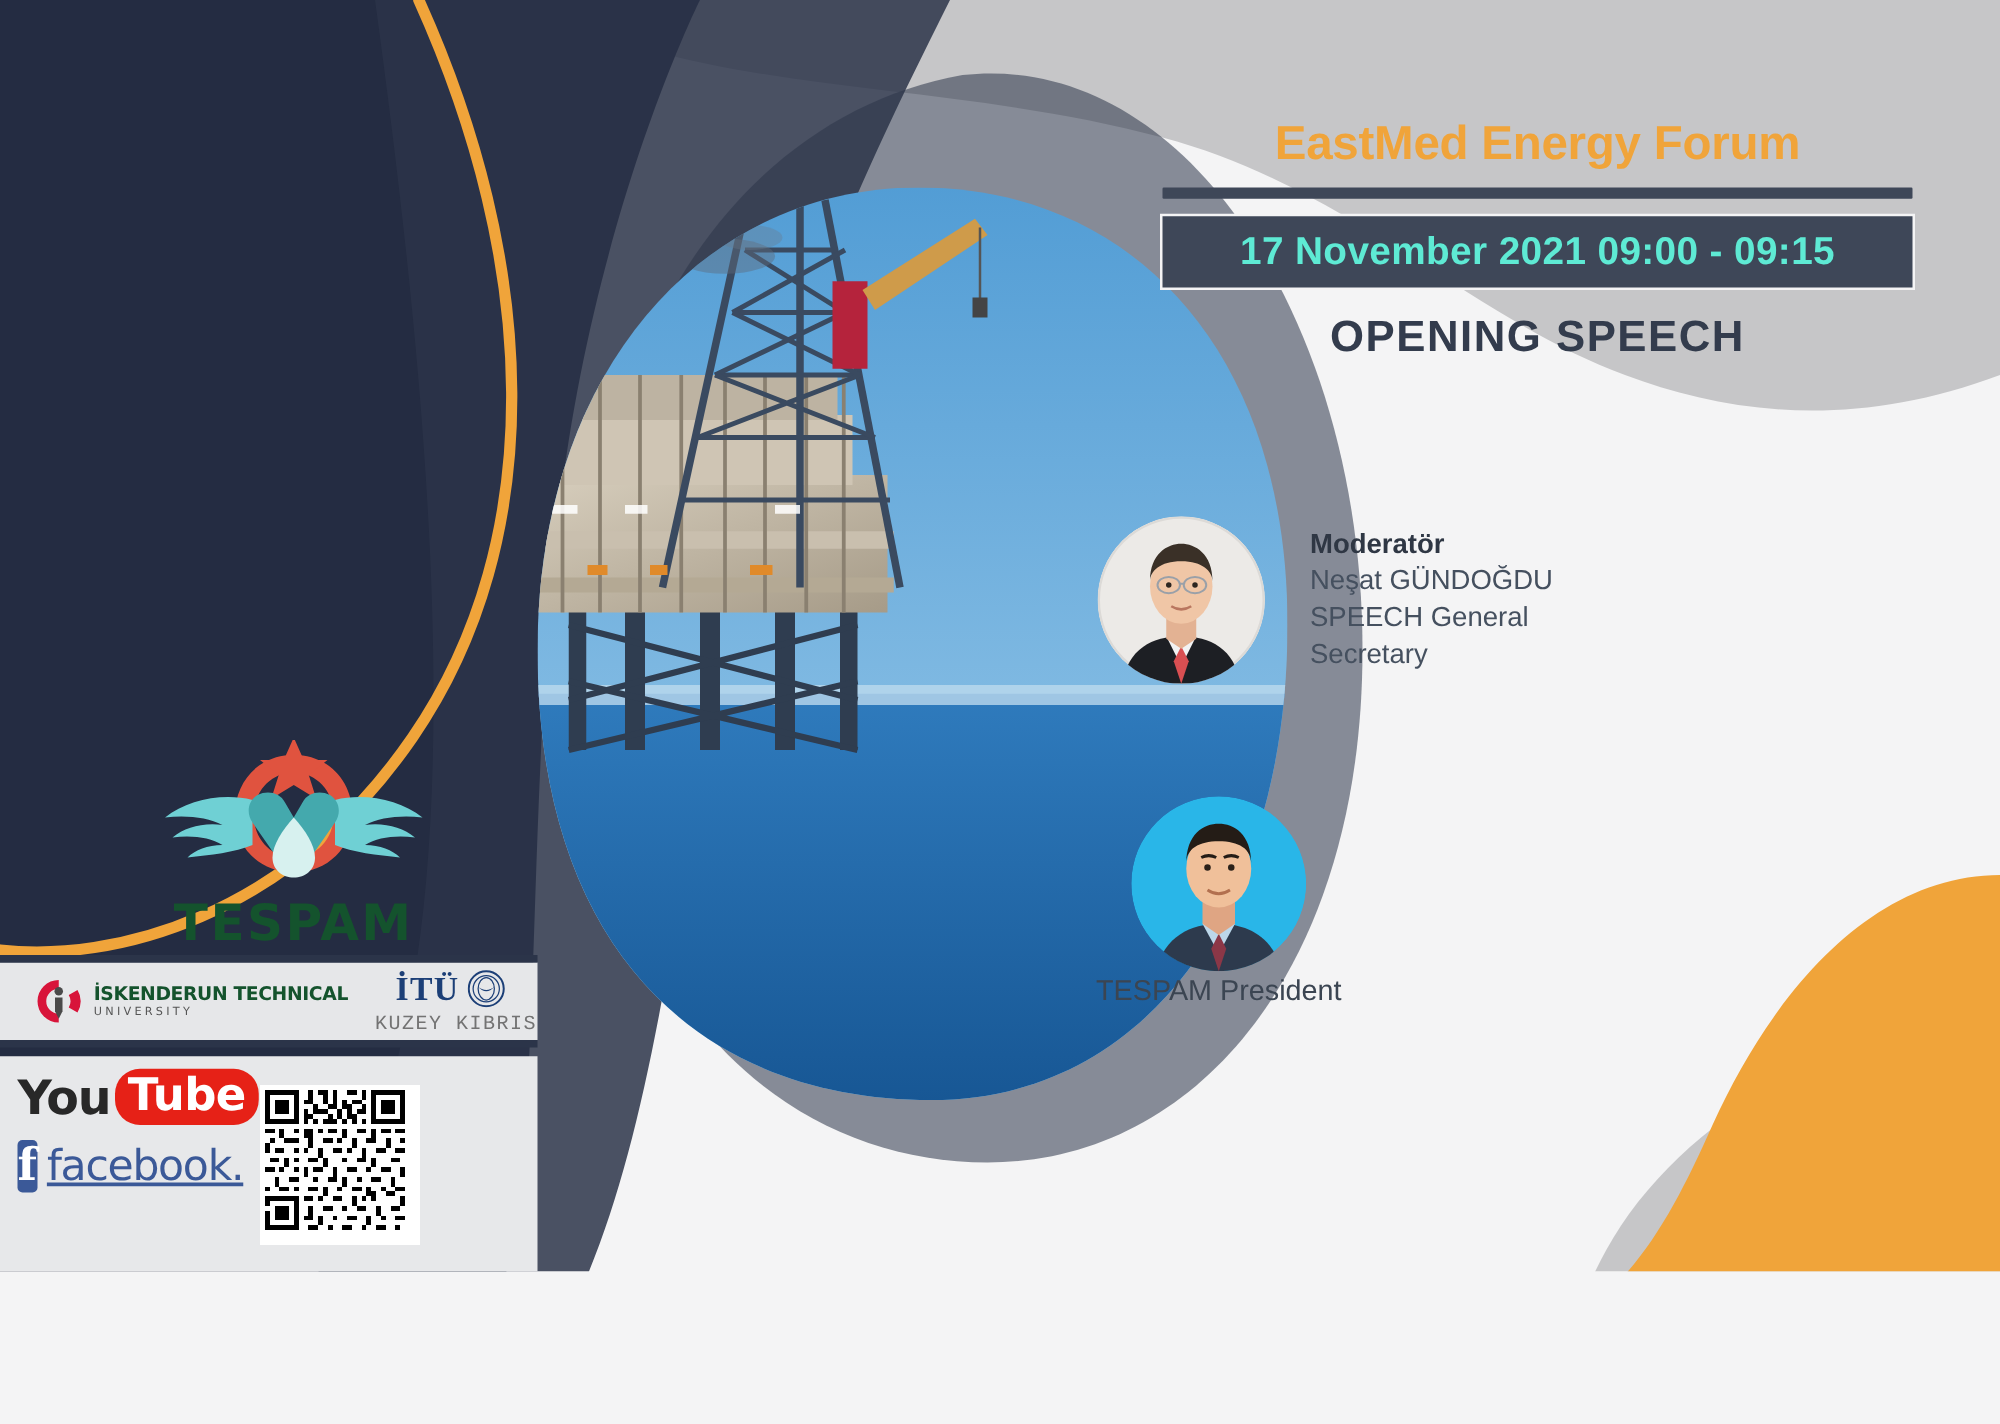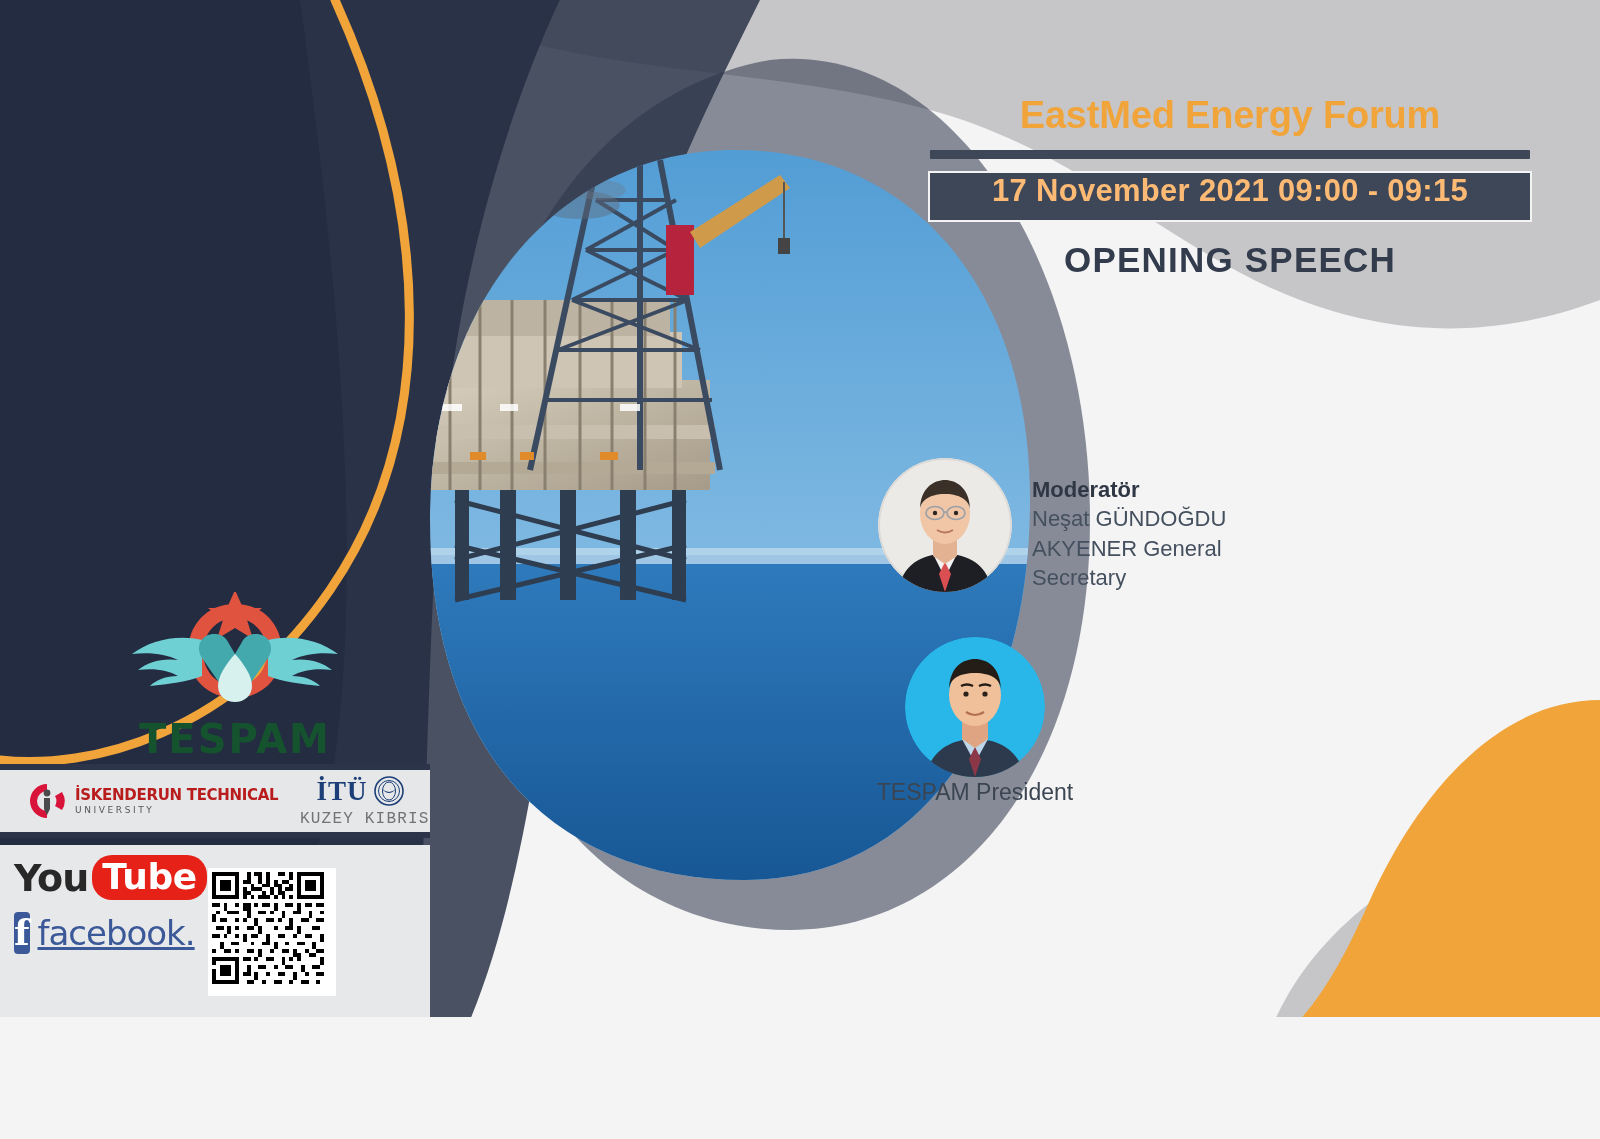--- a/index.html
+++ b/index.html
@@ -29,41 +29,41 @@
   }
   .title-rule{
     margin-top:14px;
     height:9px;
     background:#3E4758;
     border-radius:1px;
   }
   .date-bar{
     margin-top:14px;
     background:#3E4758;
-    color:#fdba74;
+    color:#5eead4;
     font-size:31px;
     font-weight:bold;
-    padding:0 6px 11px;
+    padding:10px 6px 11px;
     letter-spacing:0.3px;
     white-space:nowrap;
     box-shadow:0 0 0 2px #f4f4f5;
   }
   .session-title{
     margin-top:20px;
     font-size:35px;
     font-weight:bold;
     color:#333C4D;
     letter-spacing:1.2px;
   }
 
   
   .moderator-row{
     position:absolute;
-    left:878px;top:458px;
-    display:flex;align-items:flex-end;gap:20px;
+    left:878px;top:413px;
+    display:flex;align-items:flex-start;gap:36px;
   }
   .avatar{
     width:134px;height:134px;border-radius:50%;
     overflow:hidden;flex:none;position:relative;
   }
   .mod-info{padding-top:7px;}
   .mod-role{
     font-size:22px;font-weight:bold;color:#2f3744;line-height:1.33;
   }
   .mod-line{
@@ -109,21 +109,21 @@
     display:inline-block;vertical-align:middle;
   }
   .itu-sub{
     font-family:Liberation Mono, monospace;
     font-size:16px;color:#737373;letter-spacing:1.2px;margin-top:4px;
     white-space:nowrap;
   }
   .iste-logo{position:absolute;left:28px;top:12px;display:flex;align-items:center;gap:9px;}
   .iste-text{line-height:1;}
   .iste-name{
-    font-size:15px;font-weight:bold;color:#b91c1c;letter-spacing:-0.3px;
+    font-size:15px;font-weight:bold;color:#14532d;letter-spacing:-0.3px;
     font-family:"DejaVu Sans", sans-serif;
   }
   .iste-uni{
     font-size:9px;color:#555;letter-spacing:2.6px;margin-top:3px;
     font-family:"DejaVu Sans", sans-serif;
   }
 
   .social-bar{
     position:absolute;left:0;top:845px;width:430px;height:195px;
     background:#e7e8ea;
@@ -351,21 +351,21 @@
           <circle cx="57" cy="55" r="2.2" fill="#2d2620"></circle>
           <circle cx="78" cy="55" r="2.2" fill="#2d2620"></circle>
 
           <path d="M59,72 q8,5 16,0" stroke="#b9765f" stroke-width="2" fill="none"></path>
         </g>
       </svg>
     </div>
     <div class="mod-info">
       <div class="mod-role">Moderatör</div>
       <div class="mod-line">Neşat GÜNDOĞDU</div>
-      <div class="mod-line">AKYENER General</div>
+      <div class="mod-line">SPEECH General</div>
       <div class="mod-line">Secretary</div>
     </div>
   </div>
 
   <div class="speaker-block">
     <div class="speaker-avatar-wrap">
       <div class="avatar-lg">
         <svg viewBox="0 0 140 140" width="140" height="140">
           <circle cx="70" cy="70" r="70" fill="#29b6e8"></circle>
           <g>

